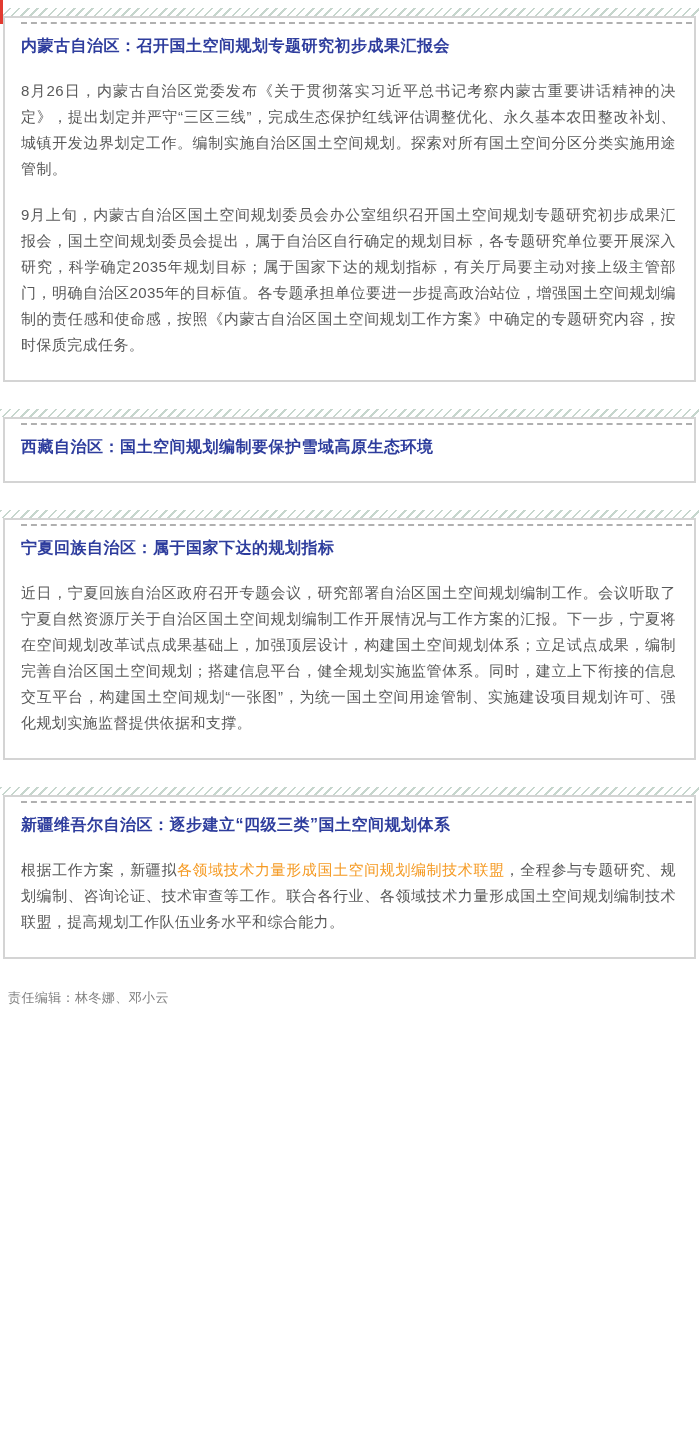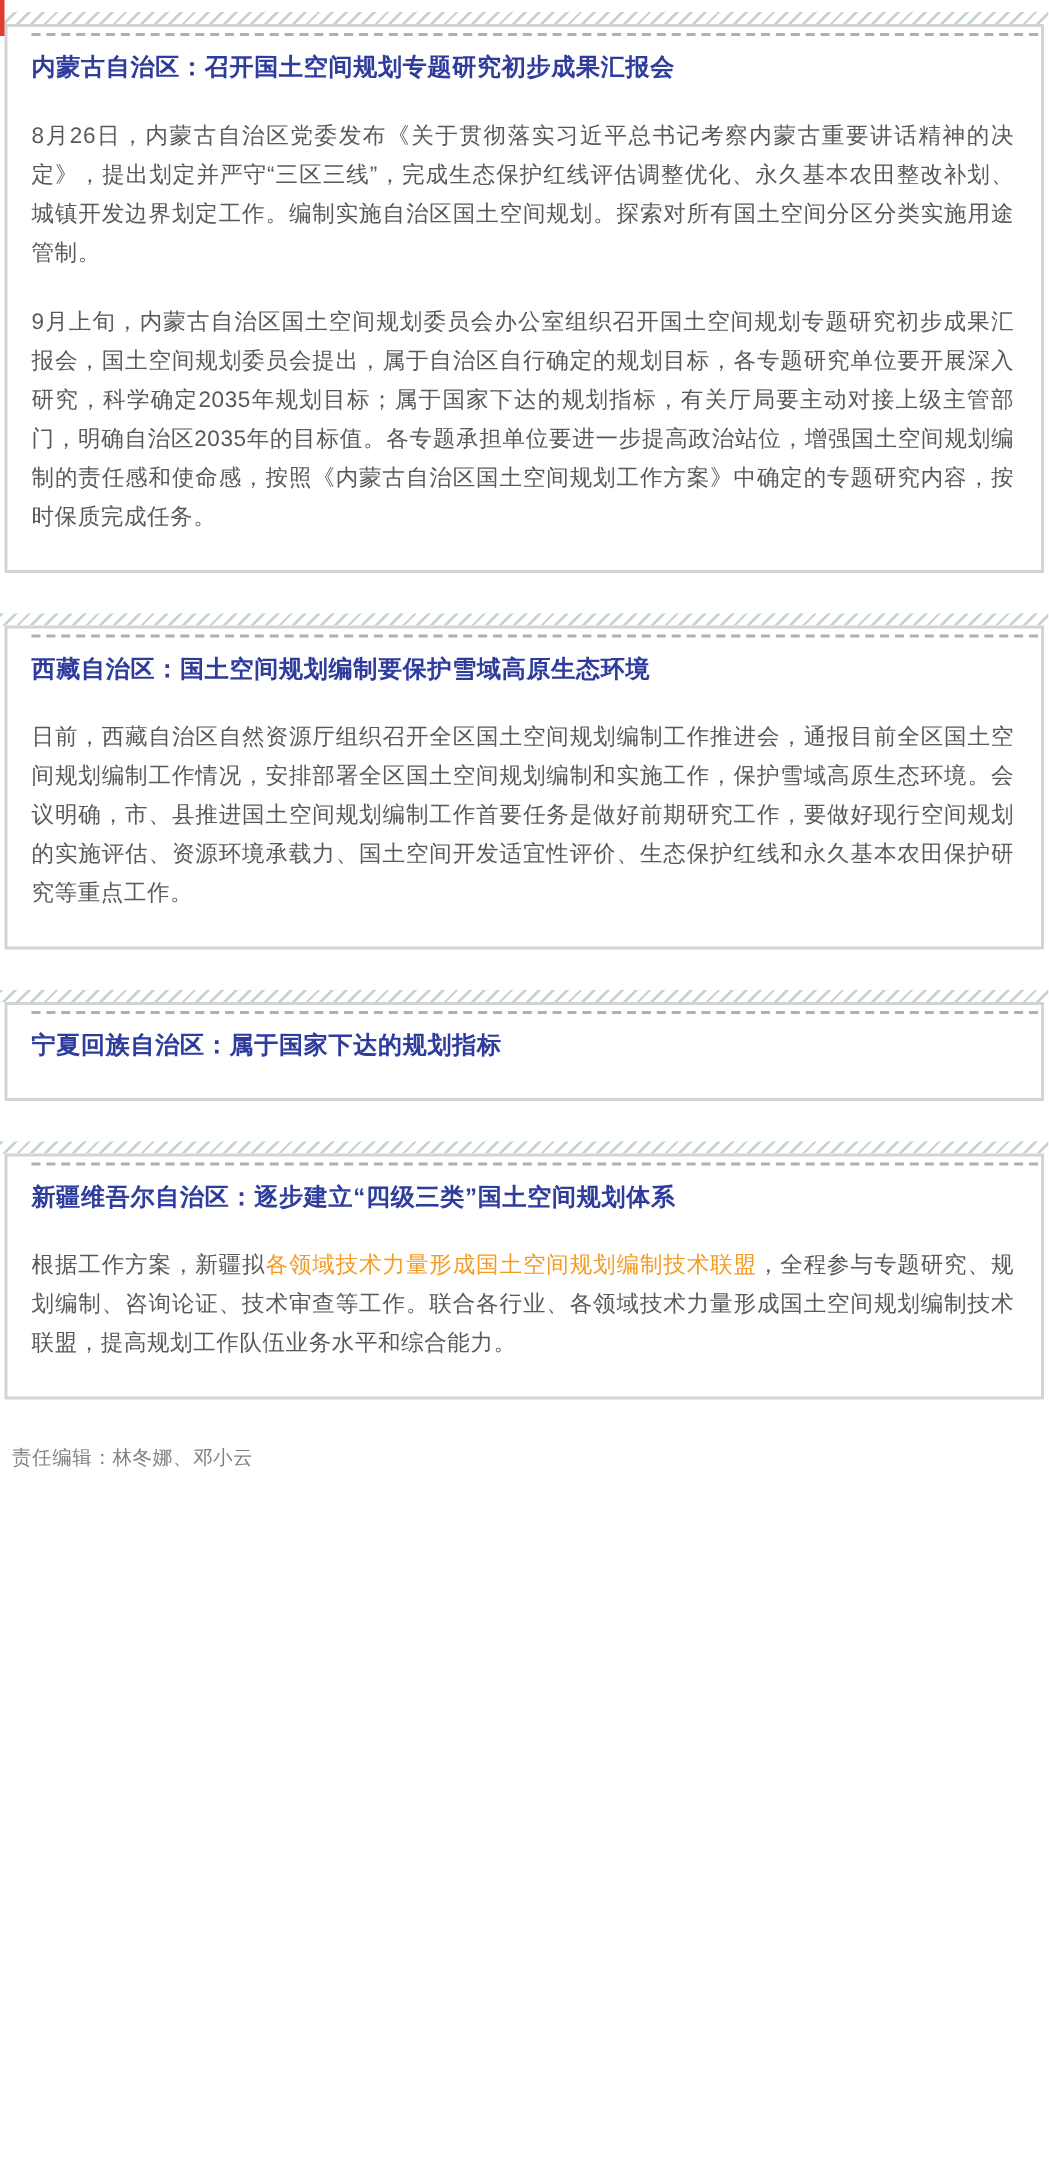--- a/index.html
+++ b/index.html
@@ -94,29 +94,29 @@
       <p class="body-para">8月26日，内蒙古自治区党委发布《关于贯彻落实习近平总书记考察内蒙古重要讲话精神的决定》，提出划定并严守“三区三线”，完成生态保护红线评估调整优化、永久基本农田整改补划、城镇开发边界划定工作。编制实施自治区国土空间规划。探索对所有国土空间分区分类实施用途管制。</p>
       <p class="body-para">9月上旬，内蒙古自治区国土空间规划委员会办公室组织召开国土空间规划专题研究初步成果汇报会，国土空间规划委员会提出，属于自治区自行确定的规划目标，各专题研究单位要开展深入研究，科学确定2035年规划目标；属于国家下达的规划指标，有关厅局要主动对接上级主管部门，明确自治区2035年的目标值。各专题承担单位要进一步提高政治站位，增强国土空间规划编制的责任感和使命感，按照《内蒙古自治区国土空间规划工作方案》中确定的专题研究内容，按时保质完成任务。</p>
     </div>
   </div>
 
   <div class="section-wrap">
     <div class="hatch"></div>
     <div class="box">
       <div class="dash"></div>
       <h2 class="section-title">西藏自治区：国土空间规划编制要保护雪域高原生态环境</h2>
-      <p class="body-para">日前，西藏自治区自然资源厅组织召开全区国土空间规划编制工作推进会，通报目前全区国土空间规划编制工作情况，安排部署全区国土空间规划编制和实施工作，保护雪域高原生态环境。会议明确，市、县推进国土空间规划编制工作首要任务是做好前期研究工作，要做好现行空间规划的实施评估、资源环境承载力、国土空间开发适宜性评价、生态保护红线和永久基本农田保护研究等重点工作。</p>
     </div>
   </div>
 
   <div class="section-wrap">
     <div class="hatch"></div>
     <div class="box">
       <div class="dash"></div>
       <h2 class="section-title">宁夏回族自治区：属于国家下达的规划指标</h2>
+      <p class="body-para">近日，宁夏回族自治区政府召开专题会议，研究部署自治区国土空间规划编制工作。会议听取了宁夏自然资源厅关于自治区国土空间规划编制工作开展情况与工作方案的汇报。下一步，宁夏将在空间规划改革试点成果基础上，加强顶层设计，构建国土空间规划体系；立足试点成果，编制完善自治区国土空间规划；搭建信息平台，健全规划实施监管体系。同时，建立上下衔接的信息交互平台，构建国土空间规划“一张图”，为统一国土空间用途管制、实施建设项目规划许可、强化规划实施监督提供依据和支撑。</p>
     </div>
   </div>
 
   <div class="section-wrap">
     <div class="hatch"></div>
     <div class="box">
       <div class="dash"></div>
       <h2 class="section-title">新疆维吾尔自治区：逐步建立“四级三类”国土空间规划体系</h2>
       <p class="body-para">
         <span>根据工作方案，新疆拟</span><span class="hl">各领域技术力量形成国土空间规划编制技术联盟</span><span>，全程参与专题研究、规划编制、咨询论证、技术审查等工作。联合各行业、各领域技术力量形成国土空间规划编制技术联盟，提高规划工作队伍业务水平和综合能力。</span>

